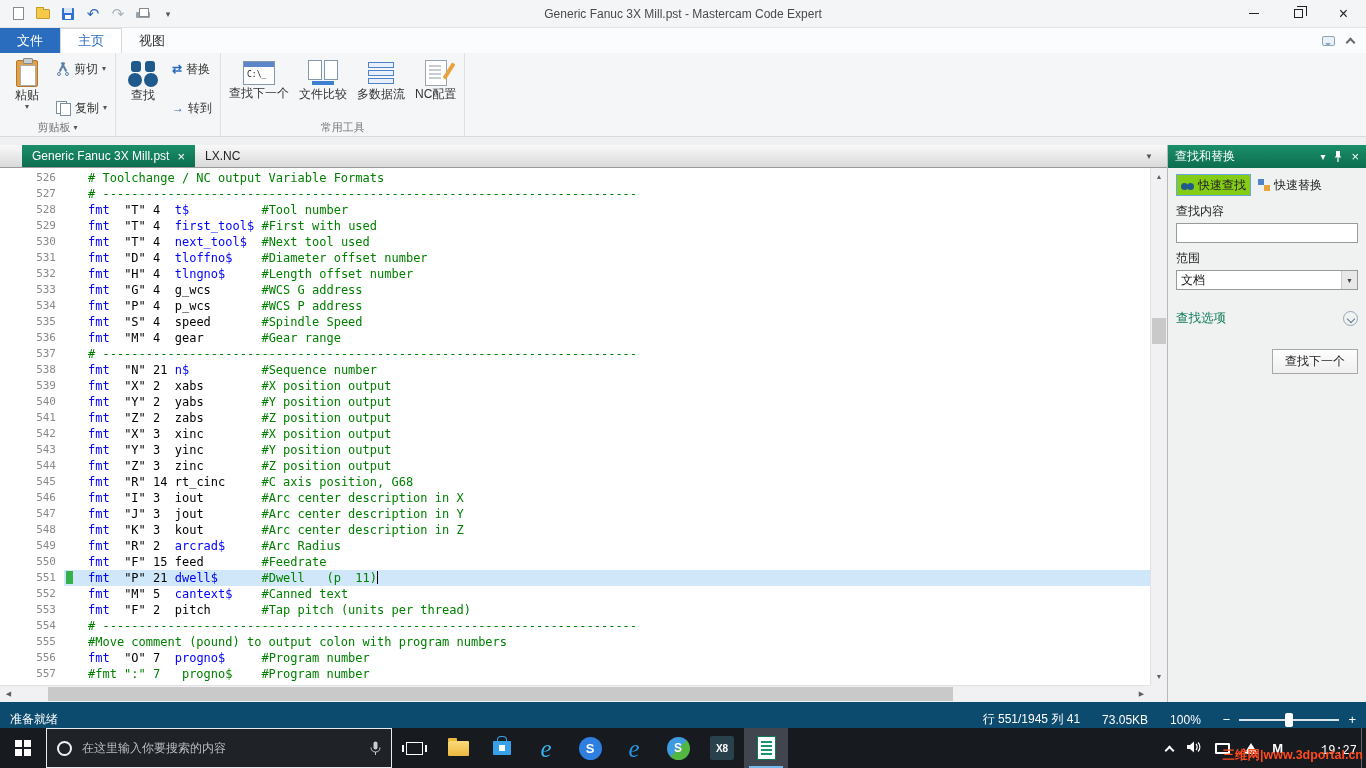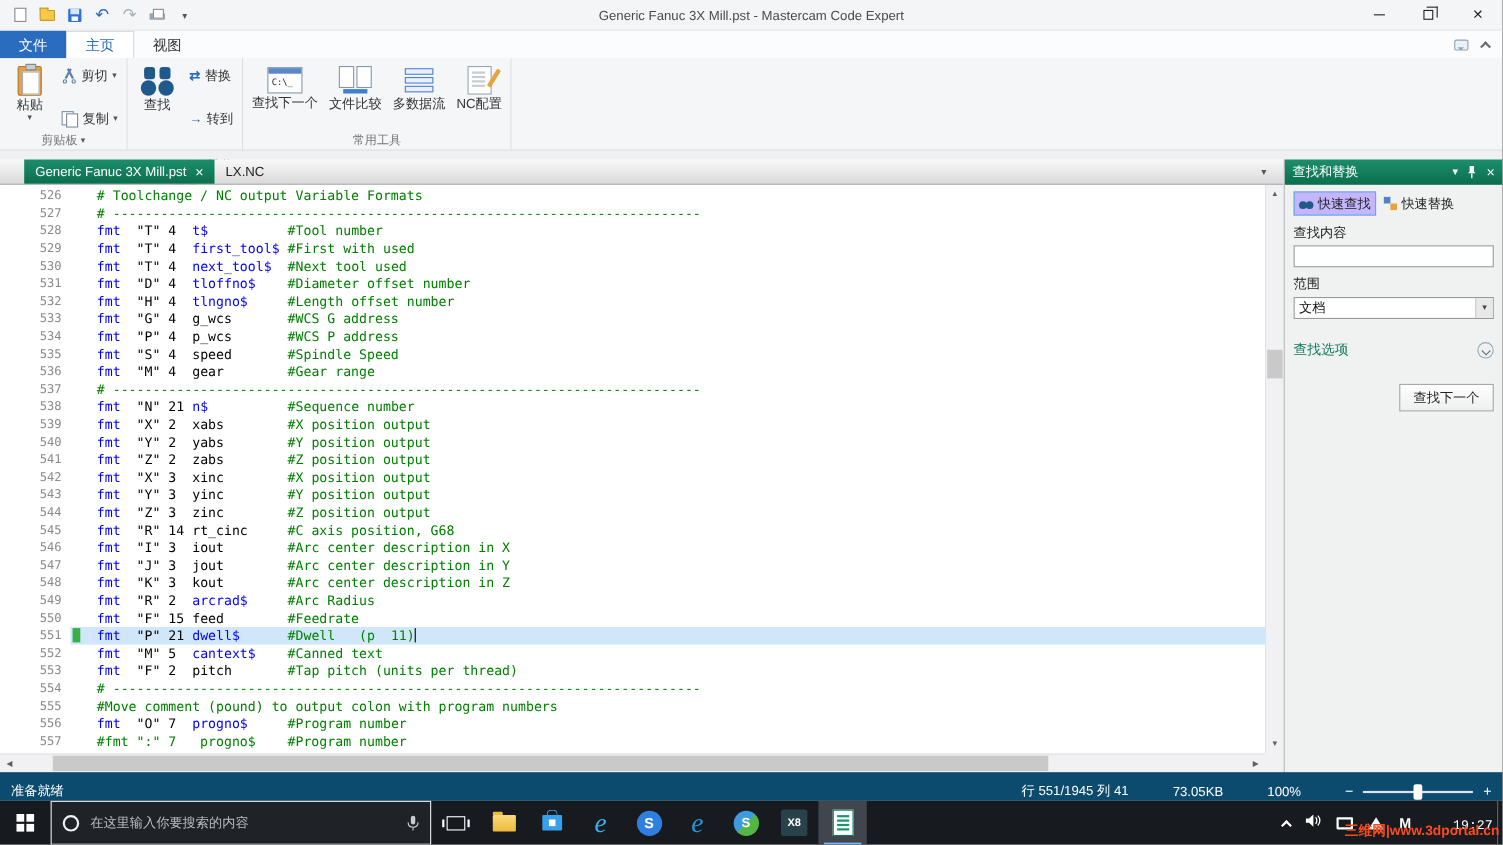--- a/index.html
+++ b/index.html
@@ -125,42 +125,42 @@
   .corner{position:absolute;left:1150px;top:685px;width:17px;height:17px;background:#f1f1f3;}
 
   
   .find-panel{position:absolute;left:1167px;top:145px;width:199px;height:557px;background:#f0f1f1;border-left:1px solid #b8b8b8;}
   .fp-header{height:23px;background:linear-gradient(#1b8e6a,#0c6e4f);color:#fff;display:flex;align-items:center;padding:0 7px;font-size:12px;}
   .fp-hicons{margin-left:auto;display:flex;align-items:center;gap:8px;}
   .fp-hicons .hic{font-size:10px;line-height:1;color:#fff;display:flex;align-items:center;}
   .fp-body{padding:6px 8px;}
   .fp-tabs{display:flex;gap:3px;margin-bottom:6px;}
   .fp-tab{display:flex;align-items:center;gap:4px;font-size:12px;color:#222;padding:2px 4px;height:22px;white-space:nowrap;}
-  .fp-tab.sel{background:#c4b5fd;border:1px solid #66a8e0;}
+  .fp-tab.sel{background:#84cc16;border:1px solid #66a8e0;}
   .mini-bino{width:13px;height:9px;position:relative;flex:none;}
   .mini-bino::before,.mini-bino::after{content:"";position:absolute;bottom:0;width:7px;height:7px;border-radius:50%;background:#20598c;}
   .mini-bino::before{left:0;}
   .mini-bino::after{right:0;}
   .mini-repl{width:12px;height:12px;position:relative;flex:none;}
   .mini-repl::before,.mini-repl::after{content:"";position:absolute;width:6px;height:6px;}
   .mini-repl::before{left:0;top:0;background:#4f82c8;}
   .mini-repl::after{right:0;bottom:0;background:#e8a33d;}
   .fp-label{font-size:12px;color:#222;margin:7px 0 3px;}
   .fp-input{width:100%;height:20px;border:1px solid #999;background:#fff;font-size:12px;padding:0 4px;outline:none;font-family:"Liberation Sans",sans-serif;}
   .fp-select{width:100%;height:20px;border:1px solid #999;background:#fff;display:flex;align-items:center;font-size:12px;padding:0 0 0 4px;color:#111;}
   .fp-select .chev{margin-left:auto;width:16px;align-self:stretch;display:flex;align-items:center;justify-content:center;font-size:7px;color:#444;background:#e8e8e8;border-left:1px solid #ccc;}
   .fp-opts{margin-top:20px;display:flex;align-items:center;}
   .fp-opts .txt{color:#0d7a5a;font-size:12.5px;}
   .fp-opts .circ{margin-left:auto;width:15px;height:15px;border:1px solid #93a7b5;border-radius:50%;position:relative;}
   .fp-opts .circ::after{content:"";position:absolute;left:4px;top:4px;width:5px;height:5px;border-right:1.5px solid #5d7included;border-right:1.5px solid #5d7a8e;border-bottom:1.5px solid #5d7a8e;transform:rotate(45deg);}
   .fp-next{display:block;margin:22px 0 0 auto;padding:3px 12px;font-size:12px;border:1px solid #a8a8a8;background:linear-gradient(#fefefe,#efefef);color:#222;font-family:"Liberation Sans",sans-serif;}
 
   
   .statusbar{position:absolute;left:0;top:702px;width:100%;height:26px;background:#0c4a6e;color:#fff;display:flex;align-items:flex-end;font-size:12px;padding:0 10px;}
-  .sb-right{margin-left:auto;display:flex;align-items:center;gap:40px;}
+  .sb-right{margin-left:auto;display:flex;align-items:center;gap:22px;}
   .sb-zoom{display:flex;align-items:center;gap:9px;}
   .sb-sign{font-size:13px;line-height:1;}
   .sb-track{width:100px;height:2px;background:rgba(255,255,255,.85);position:relative;}
   .sb-thumb{position:absolute;left:46px;top:-6px;width:8px;height:14px;background:#fff;border-radius:2px;}
 
   
   .taskbar{position:absolute;left:0;top:728px;width:100%;height:40px;background:#171a1f;display:flex;align-items:stretch;color:#fff;}
   .tb-start{width:46px;display:flex;align-items:center;justify-content:center;}
   .win-logo{display:grid;grid-template-columns:7px 7px;grid-template-rows:7px 7px;gap:1.5px;}
   .win-logo i{background:#fff;}

